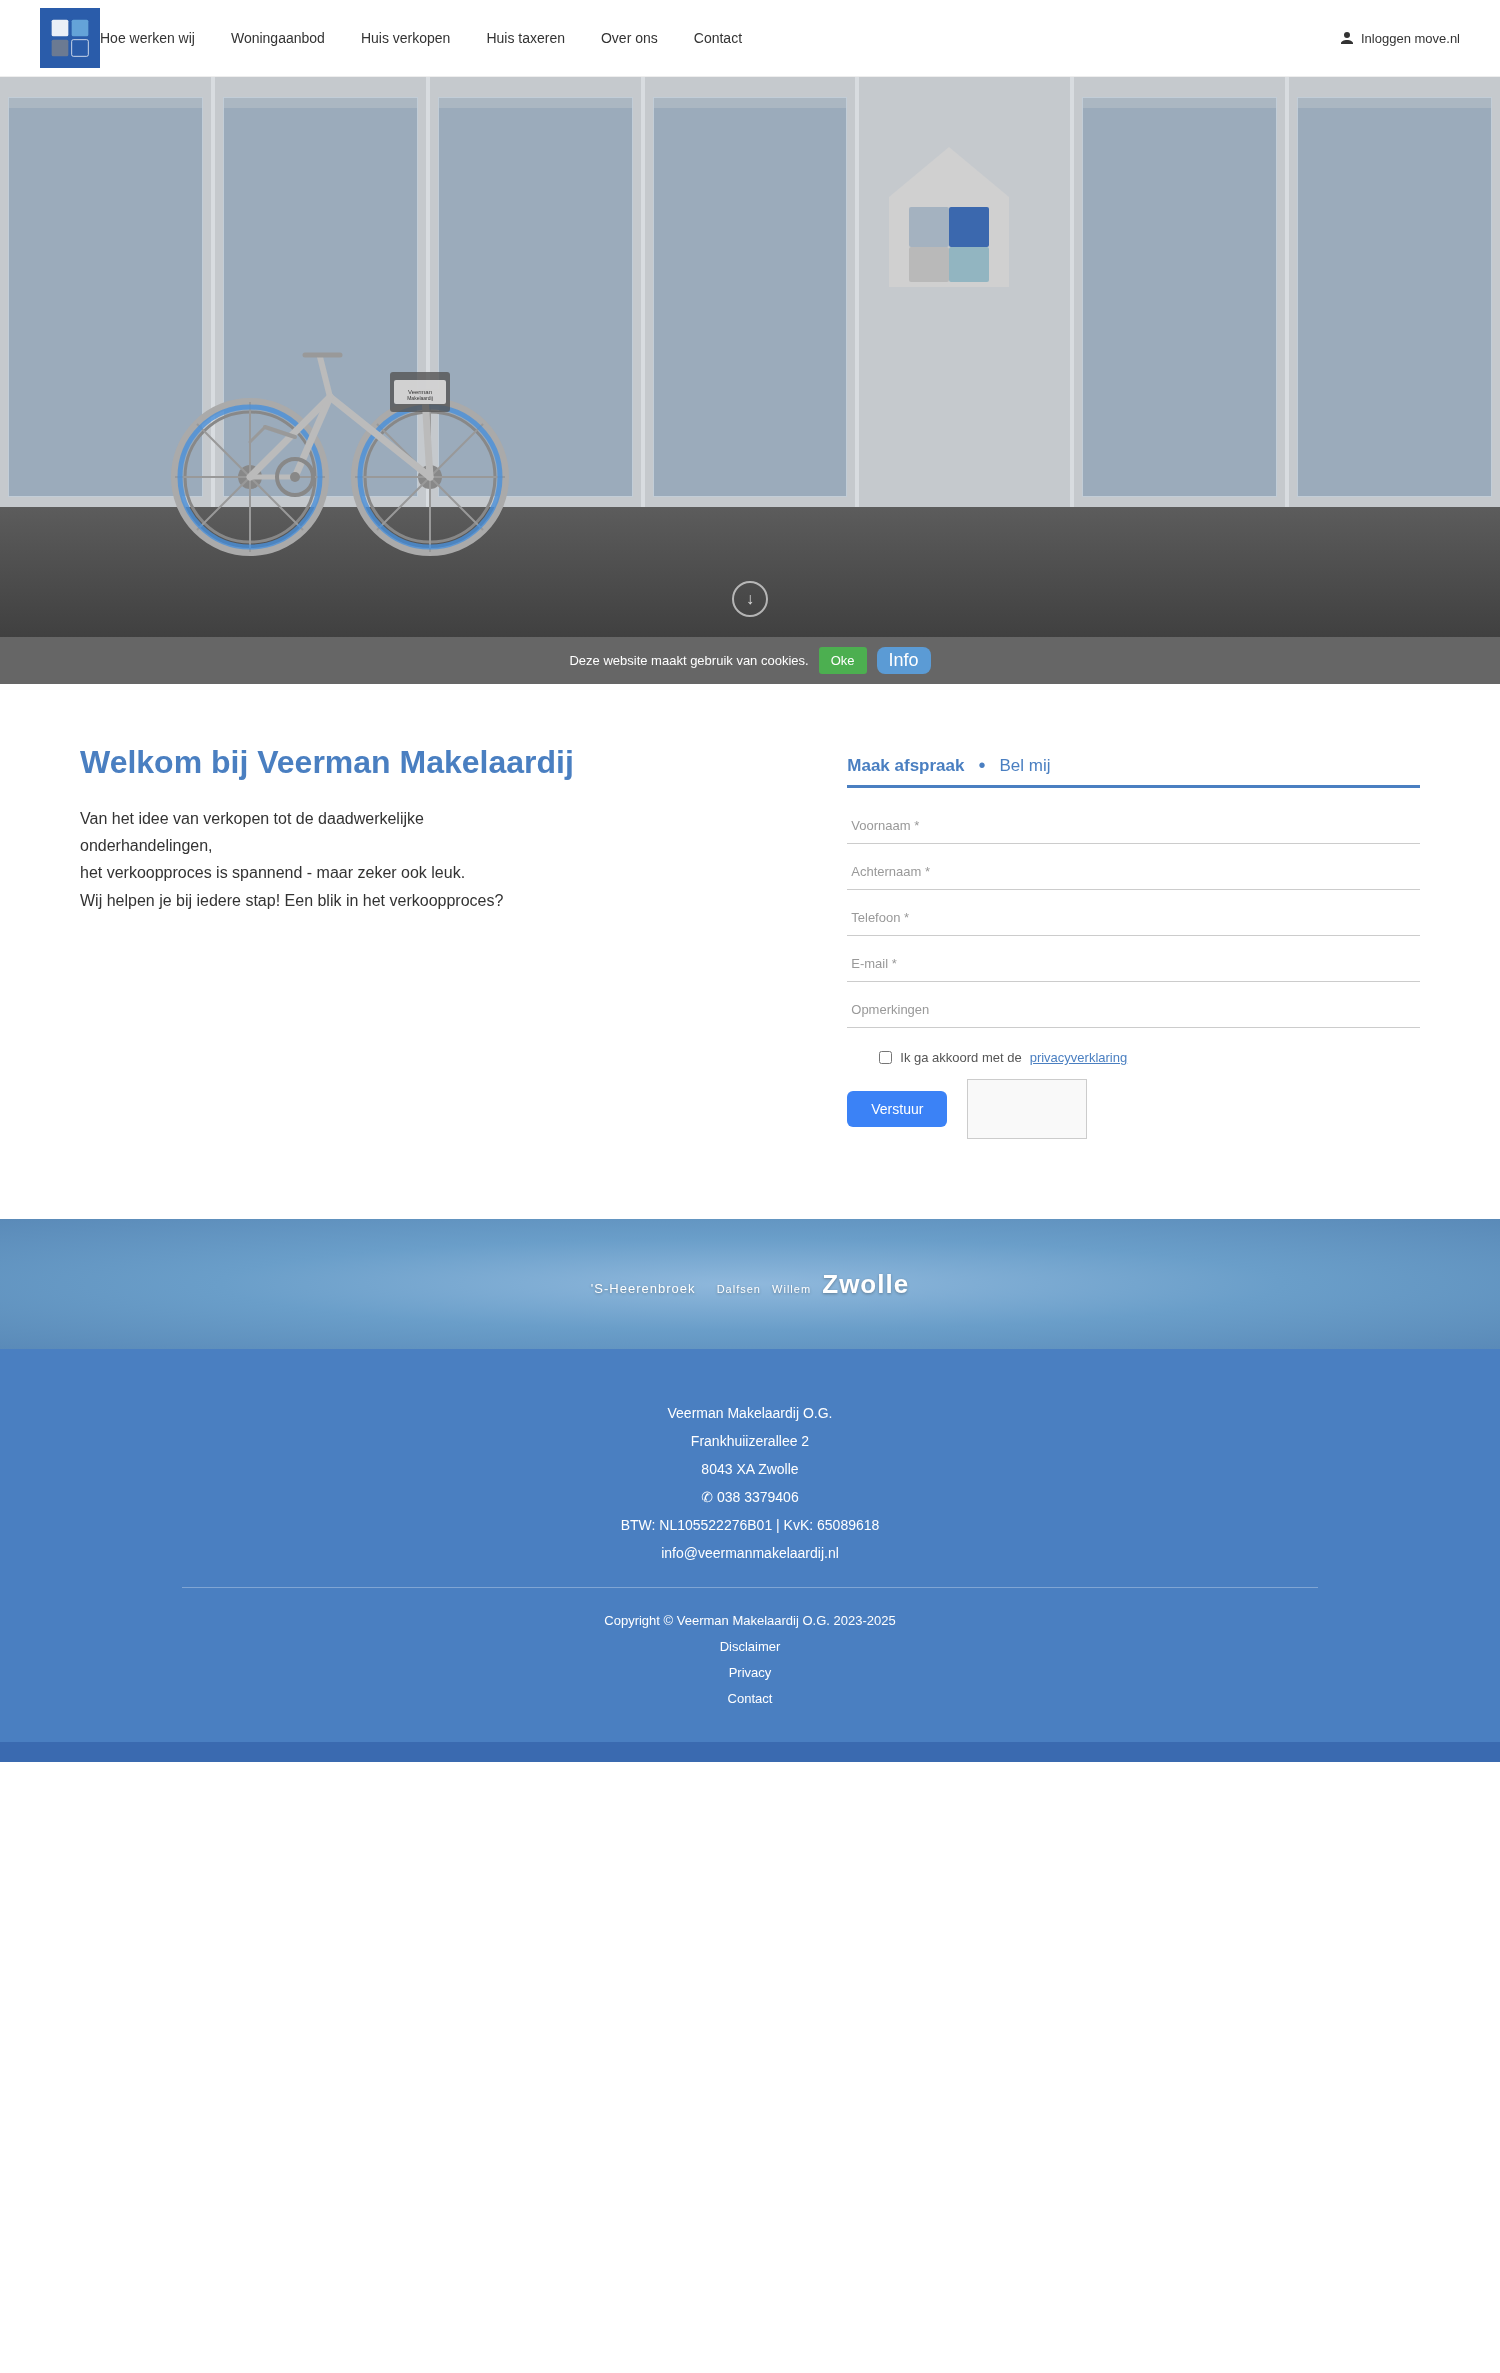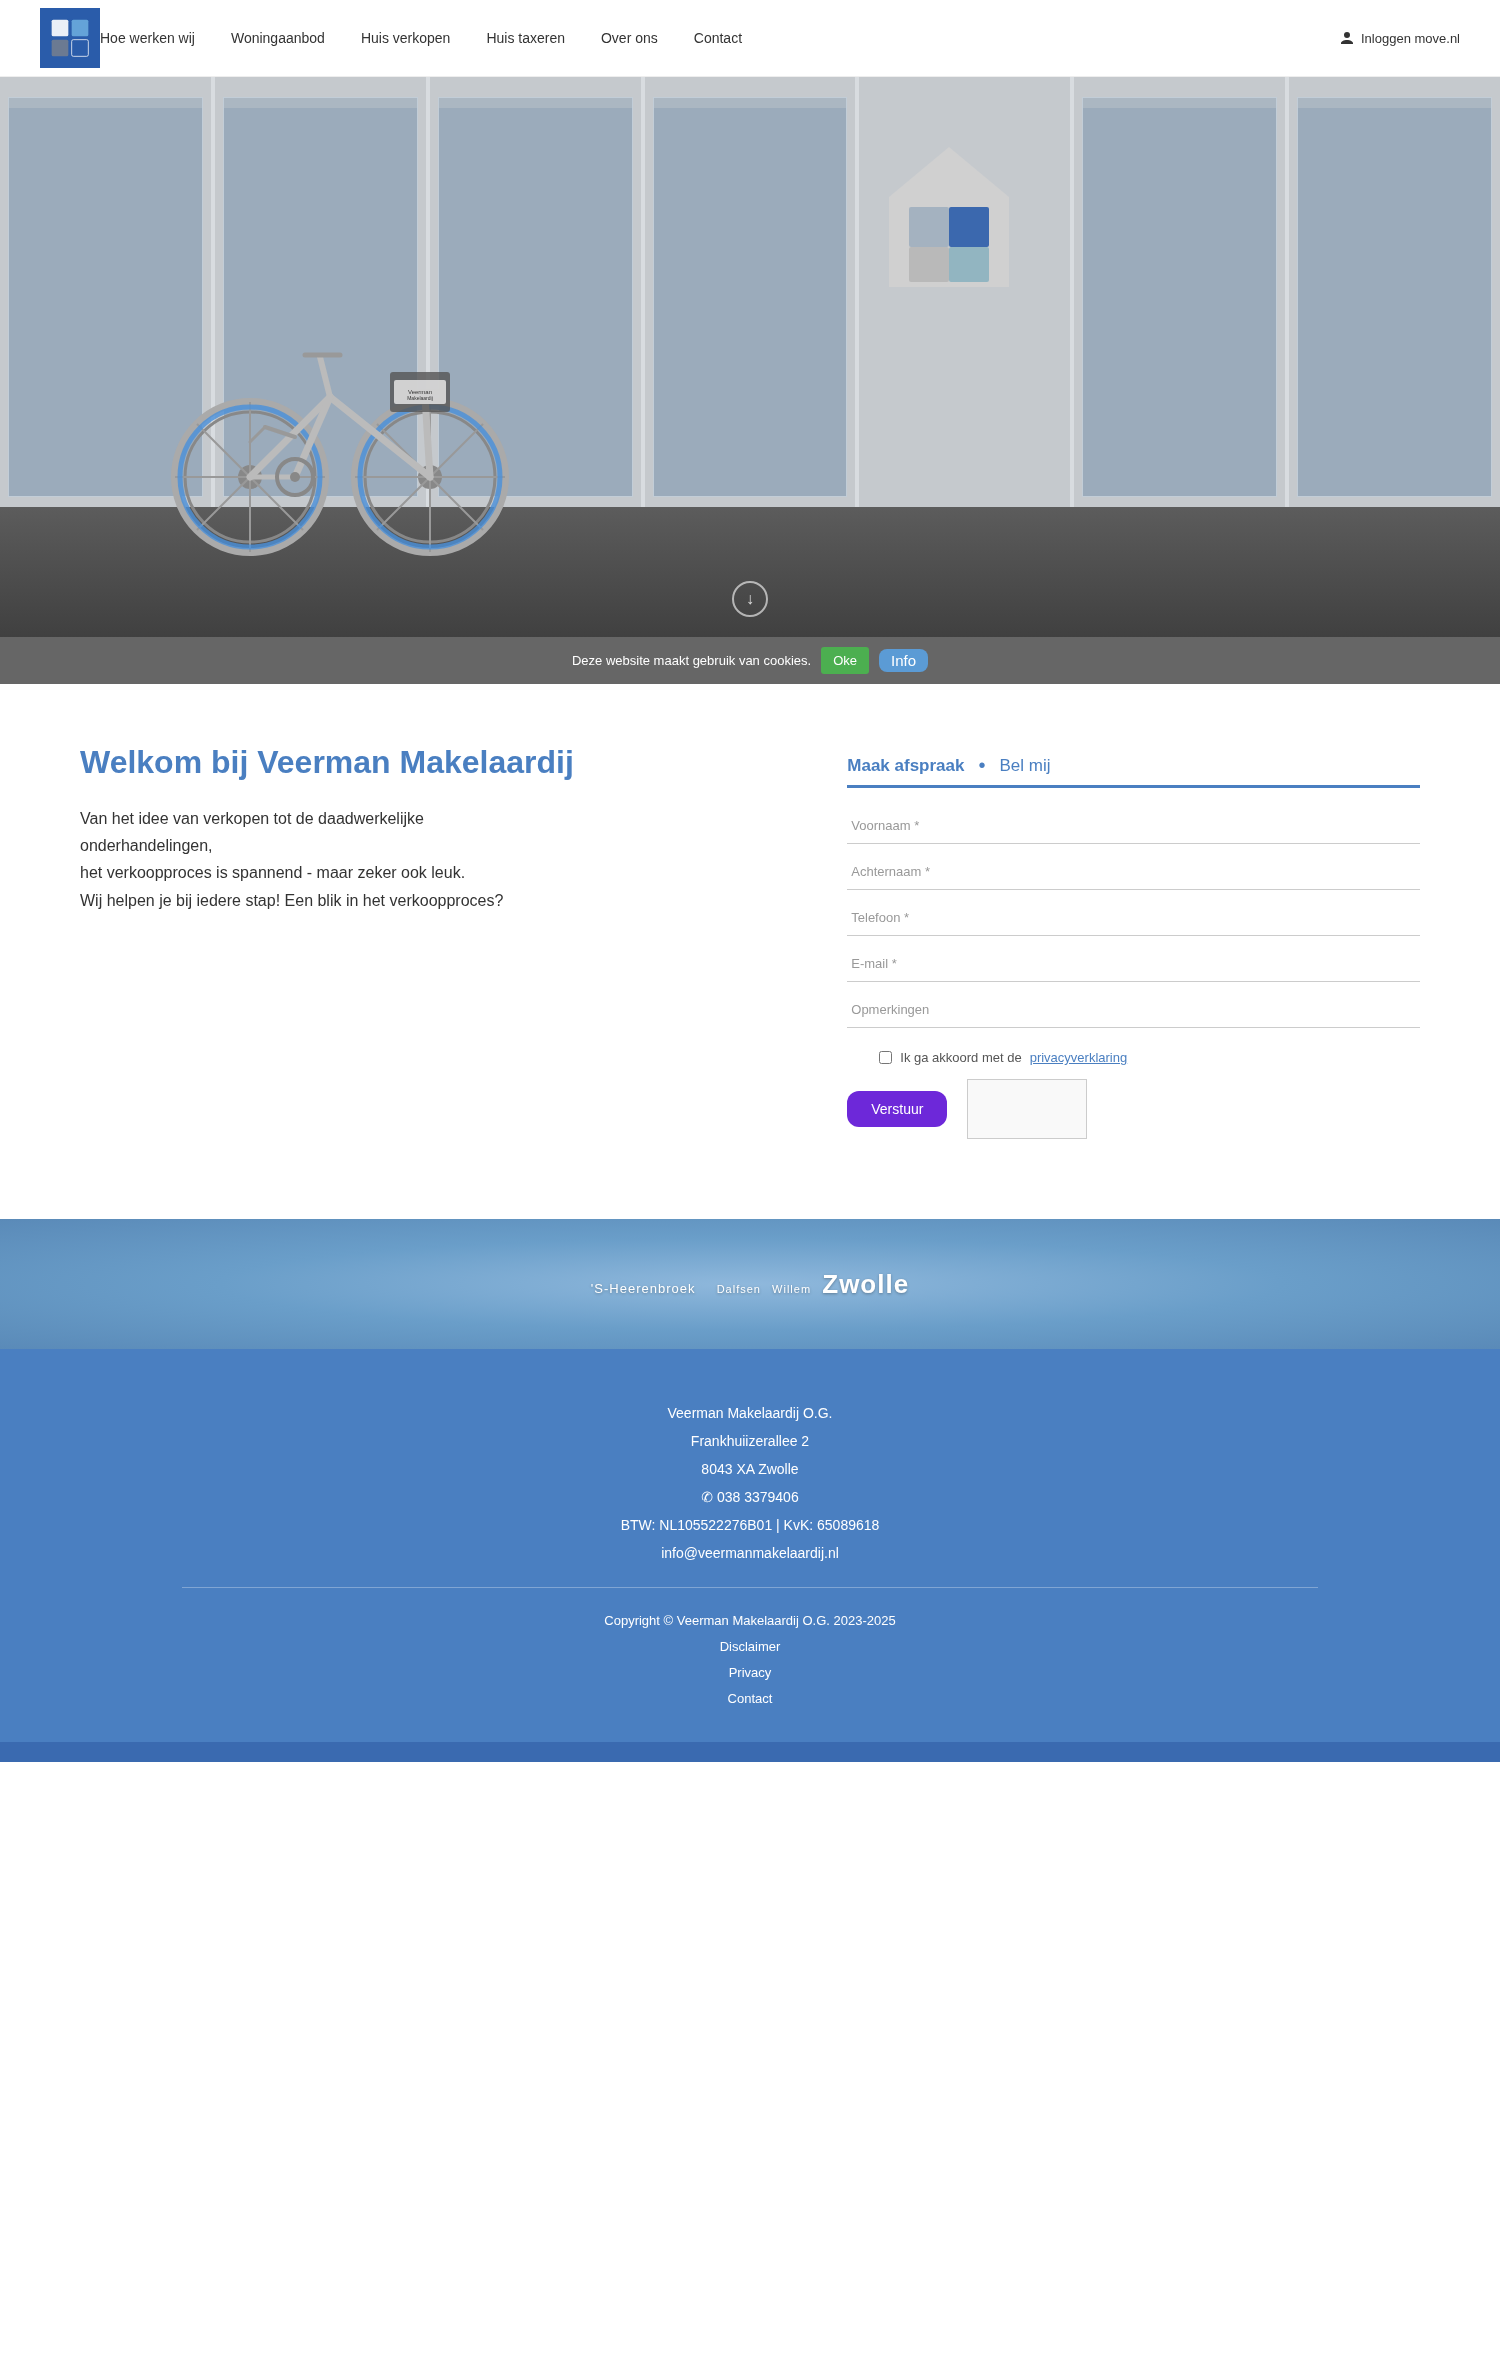--- a/index.html
+++ b/index.html
@@ -91,21 +91,21 @@
       cursor: pointer;
       font-size: 13px;
     }
     .cookie-info {
       background: #5b9bd5;
       color: #fff;
       border: none;
       padding: 3px 12px;
       border-radius: 8px;
       cursor: pointer;
-      font-size: 15px;
+      font-size: 18px;
     }
 
     
     .main-content {
       padding: 60px 80px 80px;
       display: flex;
       gap: 80px;
     }
     .welcome-section {
       flex: 1.2;
@@ -173,27 +173,27 @@
       margin: 18px 0 14px;
       font-size: 13px;
       color: #555;
       padding-left: 32px;
     }
     .checkbox-row a {
       color: #4a7fc1;
       text-decoration: underline;
     }
     .submit-btn {
-      background: #6d28d9;
+      background: #3b82f6;
       color: #fff;
       border: none;
       padding: 10px 24px;
       font-size: 14px;
       cursor: pointer;
-      border-radius: 12px;
+      border-radius: 6px;
     }
     .recaptcha-box {
       display: inline-block;
       width: 120px;
       height: 60px;
       border: 1px solid #ccc;
       background: #f9f9f9;
       margin-left: 20px;
       vertical-align: middle;
     }

